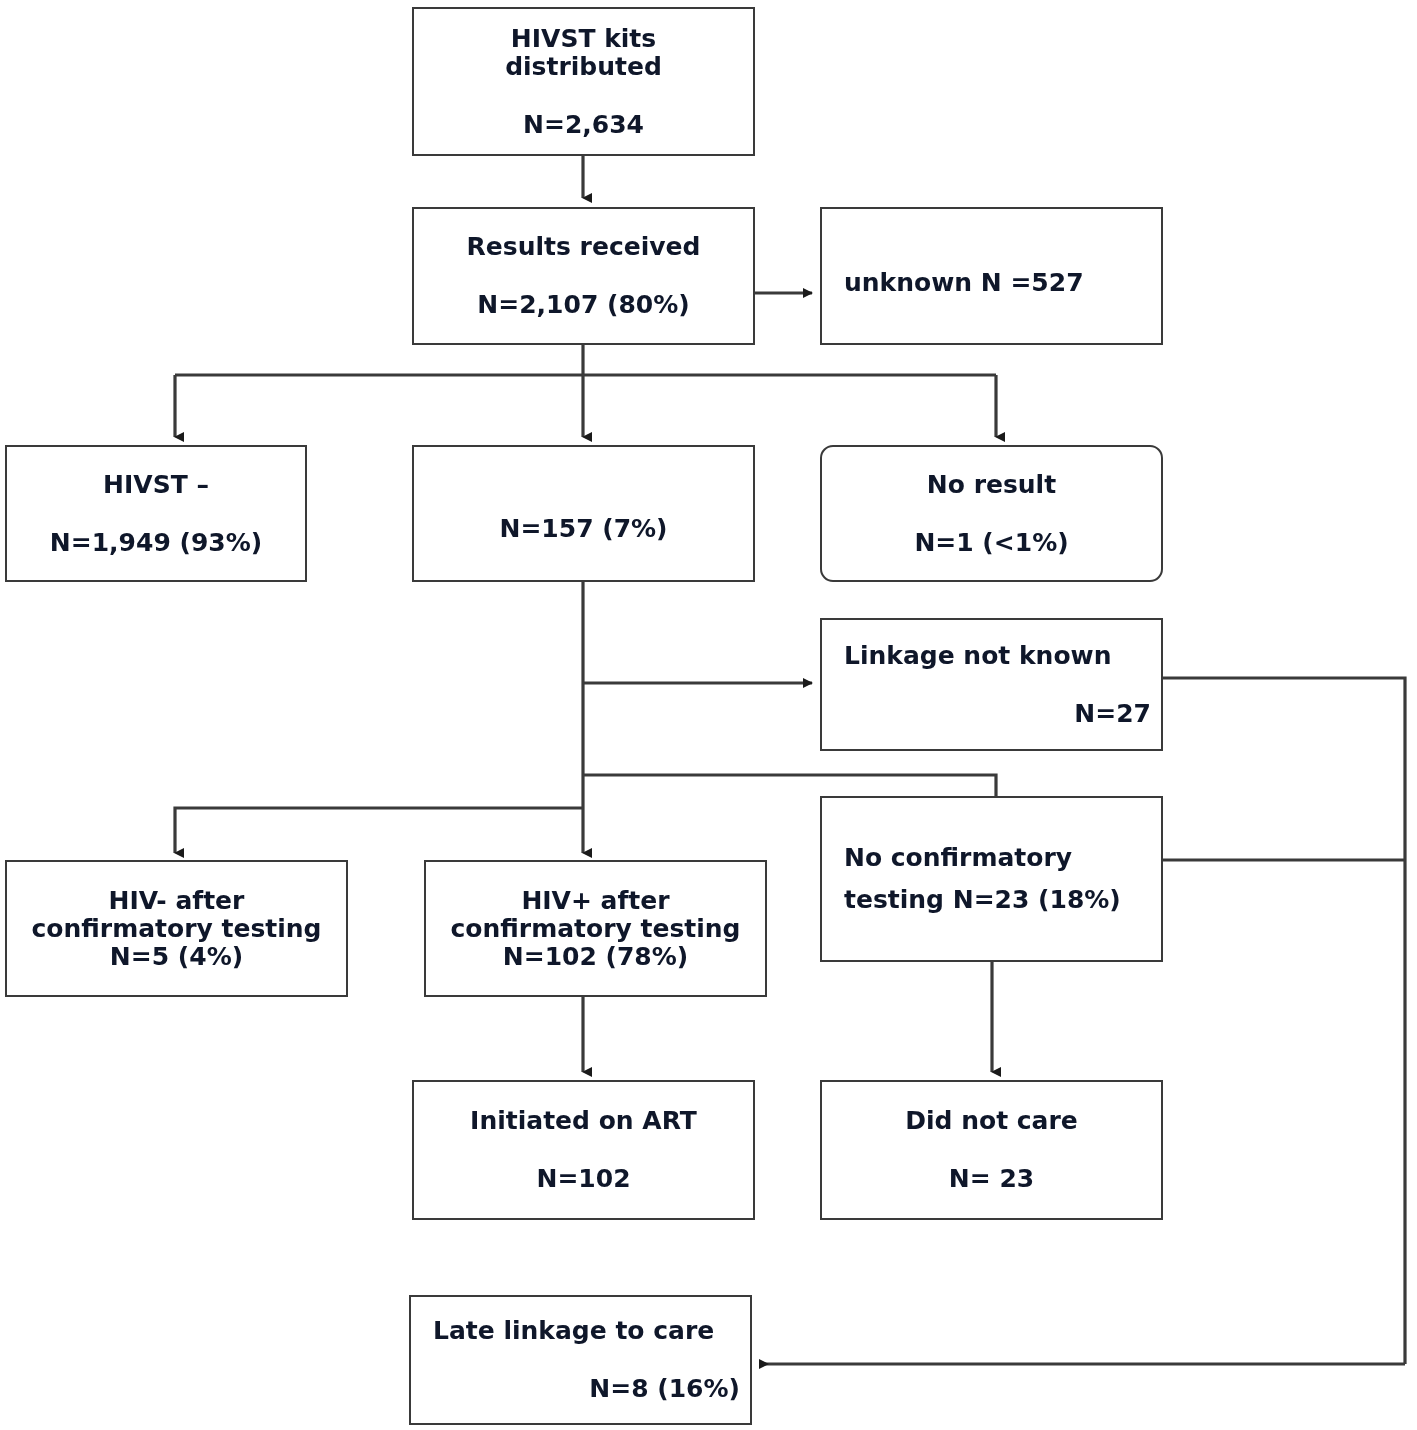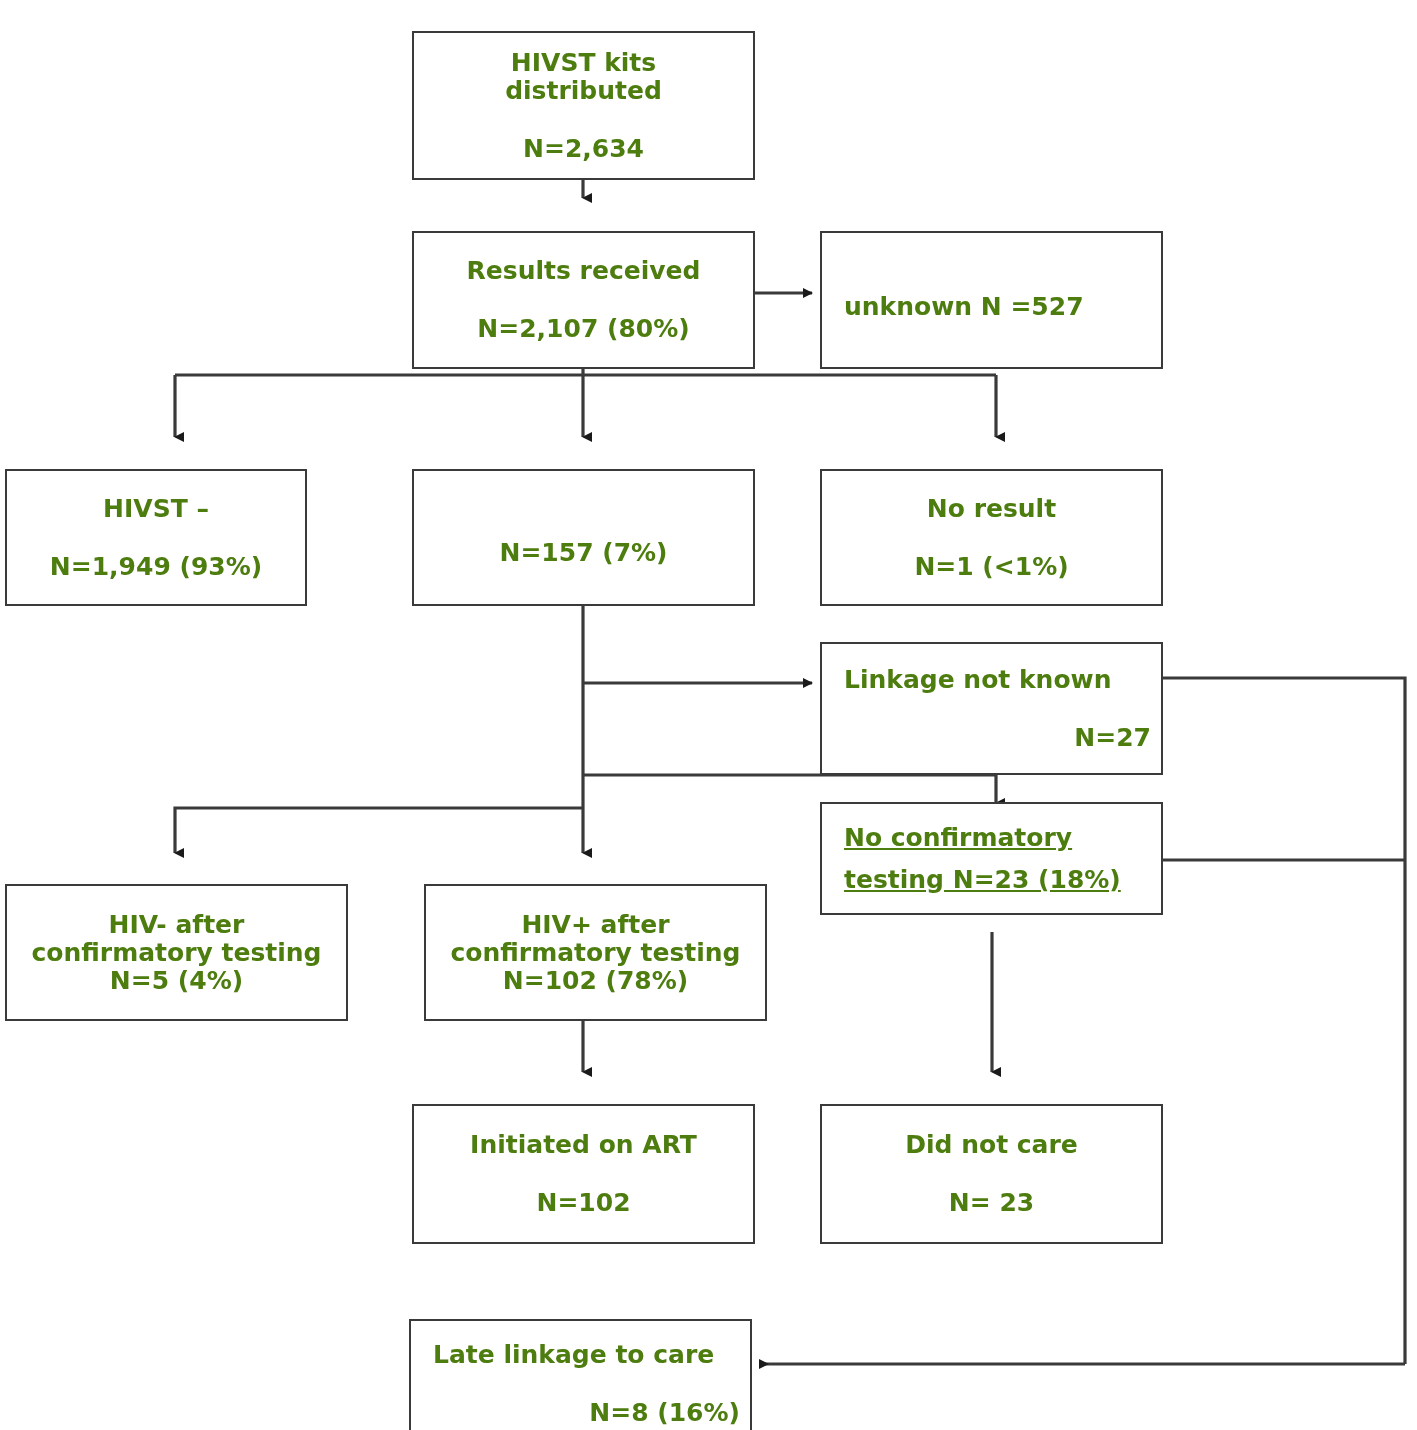--- a/index.html
+++ b/index.html
@@ -28,25 +28,24 @@
     pointer-events: none;
   }
   .node {
     position: absolute;
     box-sizing: border-box;
     border: 2px solid #3a3a3a;
     background: #ffffff;
     display: flex;
     flex-direction: column;
     justify-content: center;
-    color: #4d7c0f;
+    color: #0f172a;
     font-size: 25px;
     font-weight: bold;
     line-height: 1.12;
-    margin-top: 24px;
   }
   .node .line {
     display: block;
     padding: 0 10px;
     white-space: nowrap;
   }
   .node.align-center .line { text-align: center; }
   .node.align-left .line { text-align: left; padding-left: 22px; }
   .node.align-left .line.ctr { text-align: right; padding-left: 25px; }
   .gap-sm { height: 14px; }
@@ -124,33 +123,33 @@
     <span class="line">HIVST –</span>
     <span class="gap-md"></span>
     <span class="line">N=1,949 (93%)</span>
   </div>
 
   <div class="node align-center" style="left:412px; top:445px; width:343px; height:137px;">
     <span class="gap-md"></span>
     <span class="line">N=157 (7%)</span>
   </div>
 
-  <div class="node align-center" style="left:820px; top:445px; width:343px; height:137px;">
+  <div class="node align-center" style="left:820px; top:445px; width:343px; height:137px;border-radius:13px;">
     <span class="line">No result</span>
     <span class="gap-md"></span>
     <span class="line">N=1 (&lt;1%)</span>
   </div>
 
   <div class="node align-left" style="left:820px; top:618px; width:343px; height:133px;">
     <span class="line">Linkage not known</span>
     <span class="gap-md"></span>
     <span class="line ctr">N=27</span>
   </div>
 
-  <div class="node align-left" style="left:820px; top:778px; width:343px; height:113px;text-decoration:underline;">
+  <div class="node align-left" style="left:820px; top:796px; width:343px; height:166px;">
     <span class="line">No confirmatory</span>
     <span class="gap-sm"></span>
     <span class="line">testing N=23 (18%)</span>
   </div>
 
   <div class="node align-center" style="left:5px; top:860px; width:343px; height:137px;">
     <span class="line">HIV- after</span>
     <span class="line">confirmatory testing</span>
     <span class="line">N=5 (4%)</span>
   </div>

